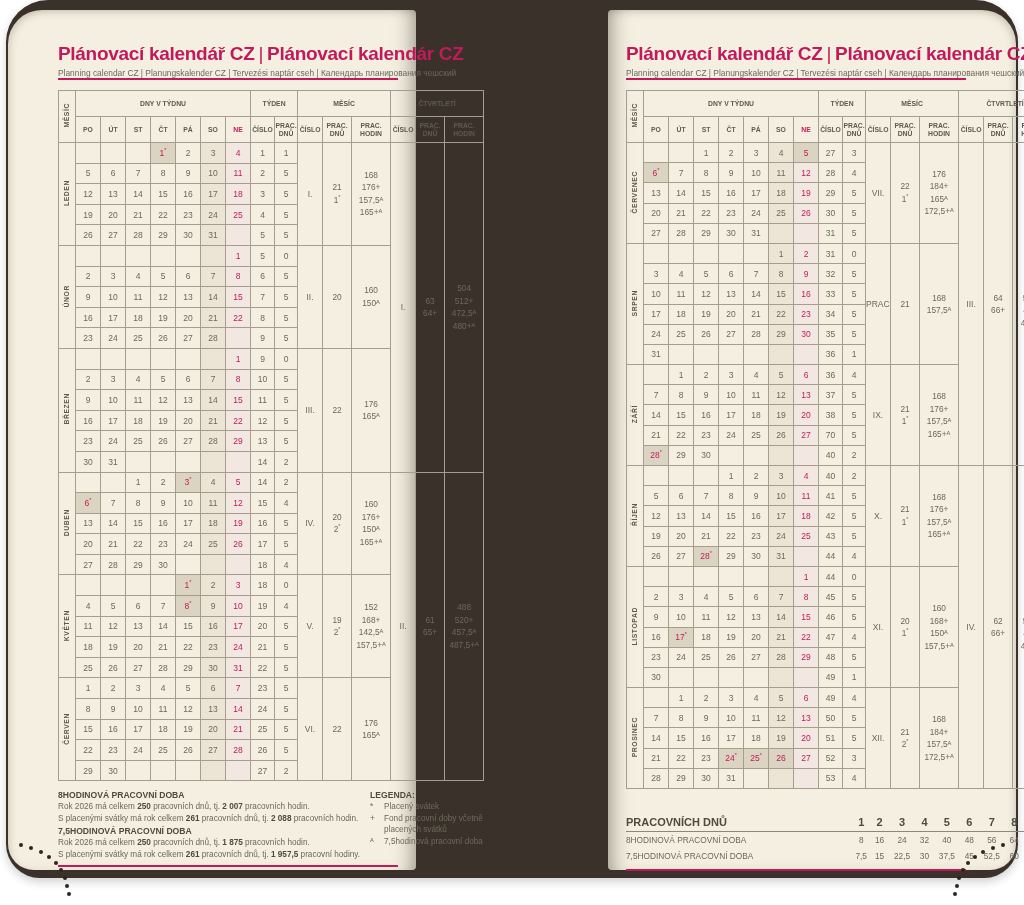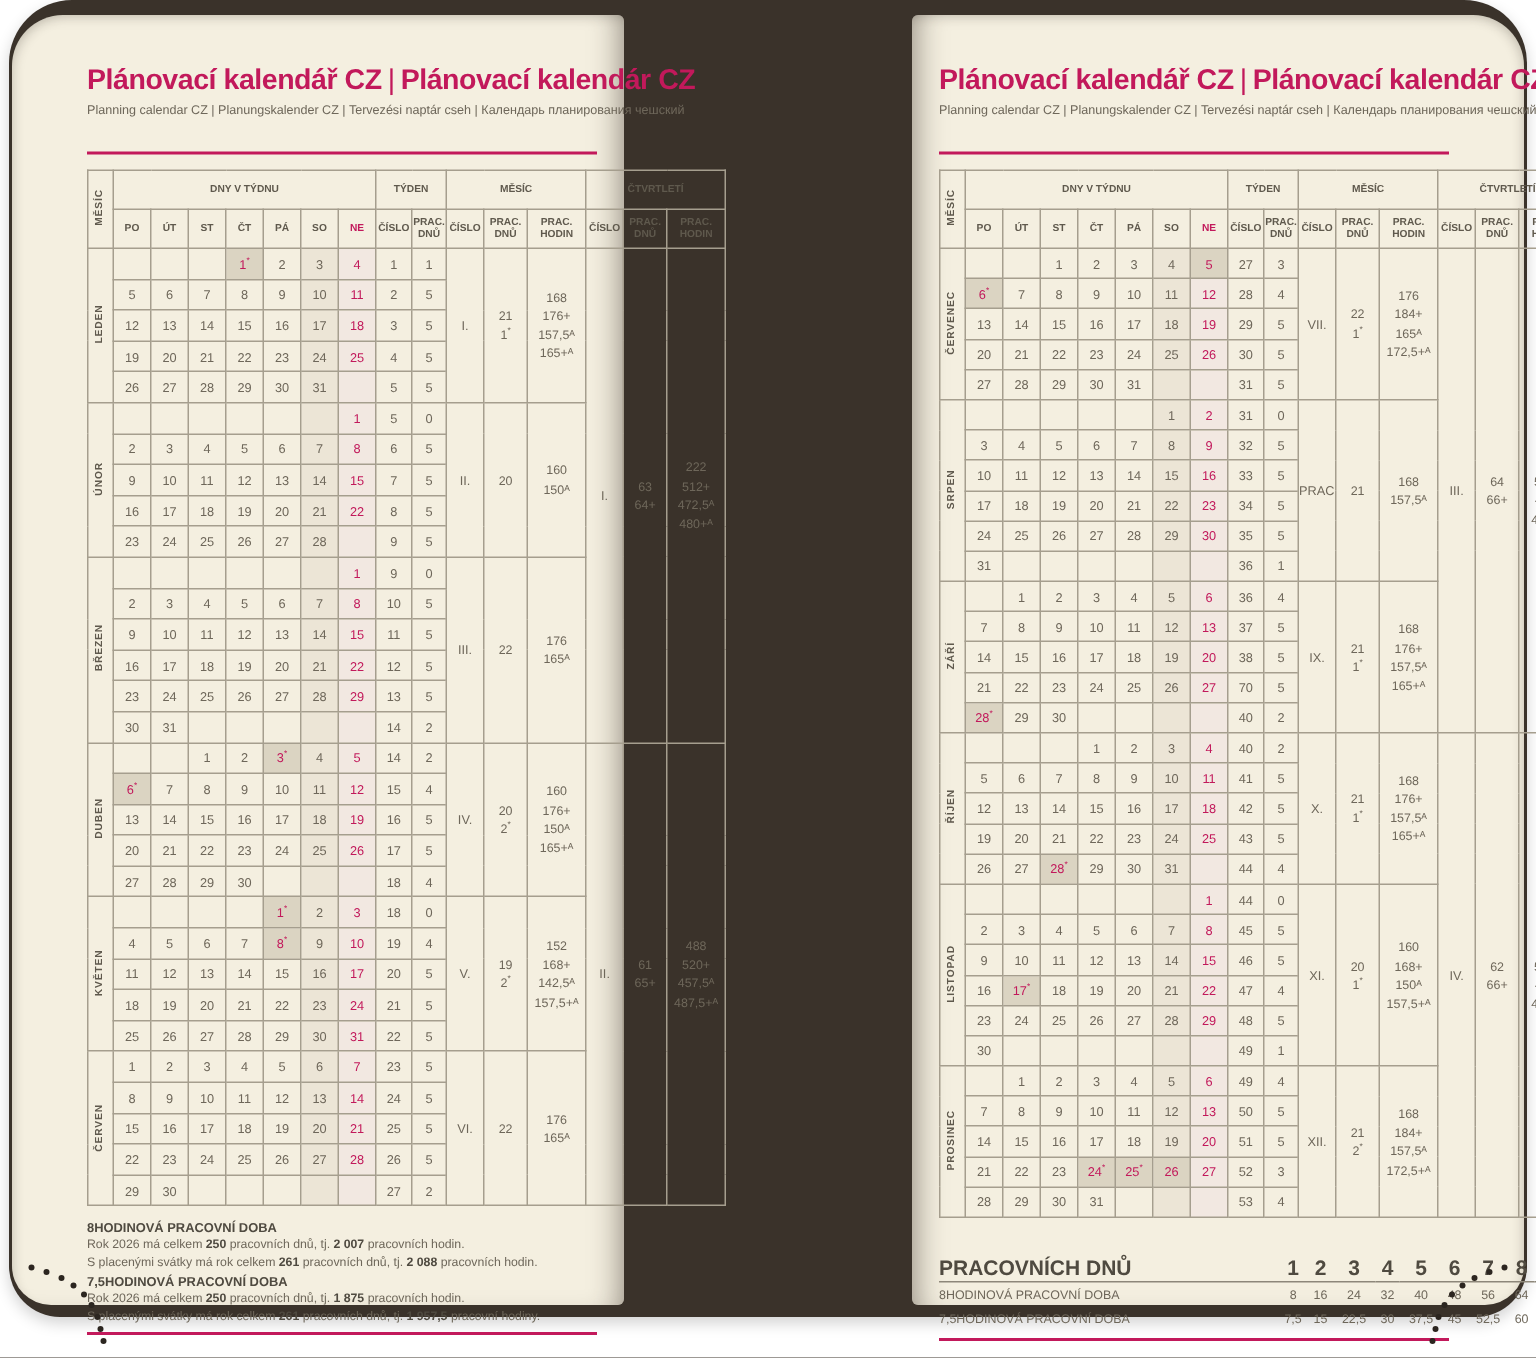--- a/index.html
+++ b/index.html
@@ -24,21 +24,21 @@
   .page-right{
     right:8px;border-radius:4px 34px 26px 4px;padding:20px 50px 0 18px;
     box-shadow:inset 16px 0 20px -14px rgba(45,36,28,.5), inset -4px 4px 8px -4px rgba(45,36,28,.25);
   }
   .page-title{
     text-align:center;margin:13px 0 3px;font-size:19px;font-weight:bold;
     color:#c2195b;letter-spacing:-0.3px;white-space:nowrap;
   }
   .page-title .sep{font-weight:normal;padding:0 4px;}
   .page-subtitle{
-    text-align:right;font-size:8.4px;color:#6e675a;margin-bottom:23px;white-space:nowrap;
+    text-align:right;font-size:8.4px;color:#6e675a;margin-bottom:0;white-space:nowrap;
   }
   .rule{height:2px;background:#c2195b;border:none;margin:0 0 10px 0;}
   .rule-bottom{margin:5px 0 0 0;}
   table.cal{border-collapse:collapse;table-layout:fixed;width:425px;}
   table.cal td,table.cal th{
     border:1px solid #a59e8e;padding:0;text-align:center;vertical-align:middle;
     overflow:hidden;font-weight:normal;
   }
   table.cal thead th{font-size:6.8px;font-weight:bold;color:#5f594d;line-height:1.15;}
   table.cal thead tr{height:26px;}
@@ -61,21 +61,21 @@
   .fnote-title{font-size:8.6px;font-weight:bold;color:#4f4a40;line-height:12px;margin-top:1px;}
   .fnote-line{font-size:8.2px;color:#6e675a;line-height:11.5px;white-space:nowrap;}
   .fnote-line b{color:#4f4a40;}
   .legend{width:122px;margin-left:10px;padding-top:1px;}
   .legend-title{font-size:8.6px;font-weight:bold;color:#4f4a40;line-height:12px;}
   .legend-row{display:flex;font-size:8.2px;color:#6e675a;line-height:11.5px;}
   .legend-sym{width:14px;flex:none;}
   .workdays{width:425px;margin-top:24px;border-collapse:collapse;}
   .workdays td{font-size:8.3px;color:#6e675a;padding:0;height:16px;text-align:center;}
   .workdays td.lbl{text-align:left;white-space:nowrap;}
-  .workdays tr.hdr td{font-weight:bold;color:#4f4a40;font-size:14px;border-bottom:1.5px solid #8d877a;height:18px;}
+  .workdays tr.hdr td{font-weight:bold;color:#4f4a40;font-size:11px;border-bottom:1.5px solid #8d877a;height:18px;}
   .dot{position:absolute;width:4px;height:4px;border-radius:50%;background:#2c2620;}
 </style>
 </head>
 <body>
 
 <div class="book"></div>
 
 <div class="page page-left">
   <div class="page-title"><span>Plánovací kalendář CZ</span><span class="sep">|</span><span>Plánovací kalendár CZ</span></div>
   <div class="page-subtitle">Planning calendar CZ | Planungskalender CZ | Tervezési naptár cseh | Календарь планирования чешский</div>
@@ -148,21 +148,21 @@
               <span>176+</span>
               <span>157,5ᴬ</span>
               <span>165+ᴬ</span>
             </td>
             <td rowspan="16">I.</td>
             <td rowspan="16" class="mlines">
               <span>63</span>
               <span>64+</span>
             </td>
             <td rowspan="16" class="mlines">
-              <span>222</span>
+              <span>504</span>
               <span>512+</span>
               <span>472,5ᴬ</span>
               <span>480+ᴬ</span>
             </td>
           </tr>
           <tr>
             <td>5</td>
             <td>6</td>
             <td>7</td>
             <td>8</td>
@@ -558,20 +558,37 @@
     </div>
   <div class="footer-left">
     <div class="fnotes" id="fnotes">
         <div class="fnote-title">8HODINOVÁ PRACOVNÍ DOBA</div>
         <div class="fnote-line">Rok 2026 má celkem <b>250</b> pracovních dnů, tj. <b>2 007</b> pracovních hodin.</div>
         <div class="fnote-line">S placenými svátky má rok celkem <b>261</b> pracovních dnů, tj. <b>2 088</b> pracovních hodin.</div>
         <div class="fnote-title">7,5HODINOVÁ PRACOVNÍ DOBA</div>
         <div class="fnote-line">Rok 2026 má celkem <b>250</b> pracovních dnů, tj. <b>1 875</b> pracovních hodin.</div>
         <div class="fnote-line">S placenými svátky má rok celkem <b>261</b> pracovních dnů, tj. <b>1 957,5</b> pracovní hodiny.</div>
       </div>
+    <div class="legend">
+      <div class="legend-title">LEGENDA:</div>
+      <div id="legend-items">
+          <div class="legend-row">
+            <span class="legend-sym">*</span>
+            <span>Placený svátek</span>
+          </div>
+          <div class="legend-row">
+            <span class="legend-sym">+</span>
+            <span>Fond pracovní doby včetně placených svátků</span>
+          </div>
+          <div class="legend-row">
+            <span class="legend-sym">ᴬ</span>
+            <span>7,5hodinová pracovní doba</span>
+          </div>
+        </div>
+    </div>
   </div>
   <div class="rule rule-bottom"></div>
 </div>
 
 <div class="page page-right">
   <div class="page-title"><span>Plánovací kalendář CZ</span><span class="sep">|</span><span>Plánovací kalendár CZ</span></div>
   <div class="page-subtitle">Planning calendar CZ | Planungskalender CZ | Tervezési naptár cseh | Календарь планирования чешский</div>
   <div class="rule"></div>
   <div id="cal-right">
       <table class="cal">

